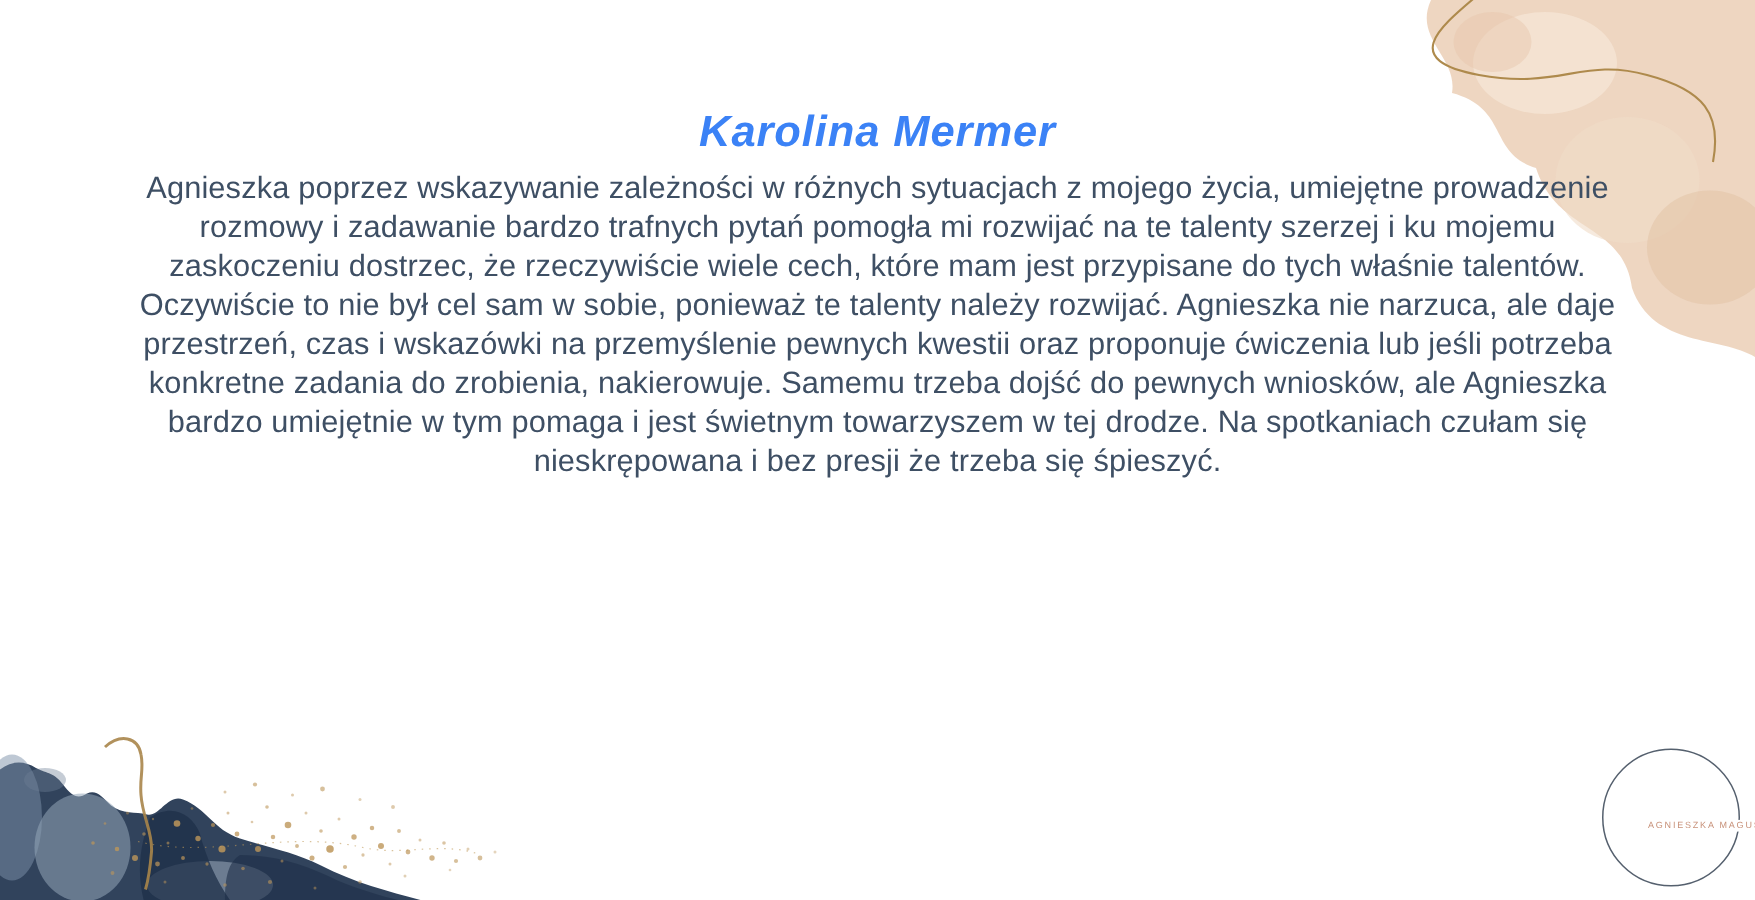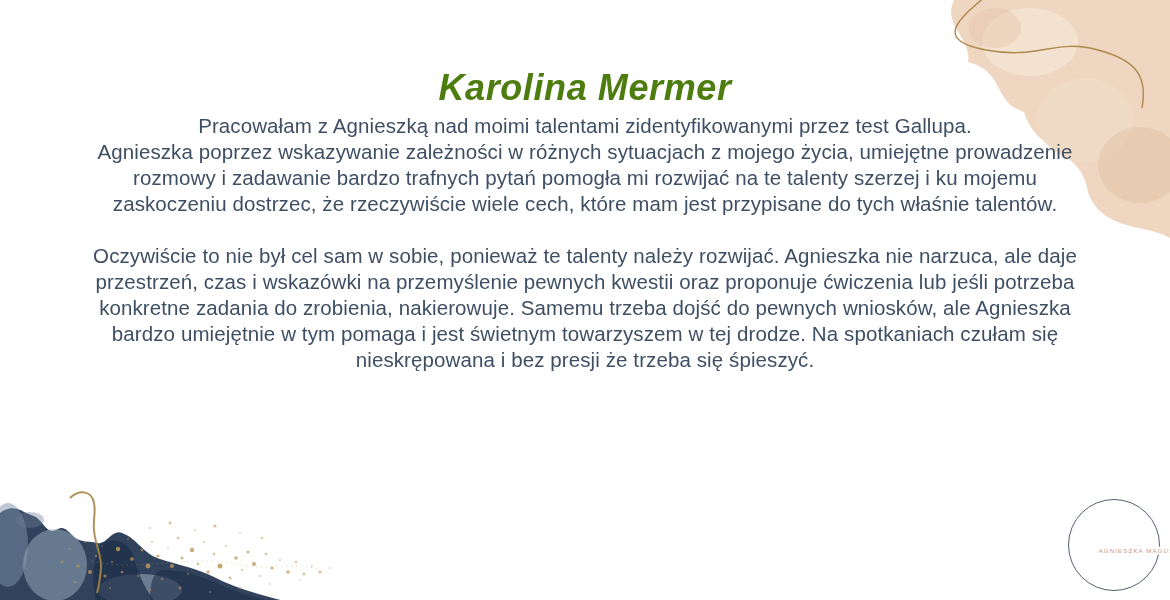--- a/index.html
+++ b/index.html
@@ -9,28 +9,28 @@
   }
   
   .deco-tr { position:absolute; top:0; right:0; z-index:0; pointer-events:none; }
   .deco-bl { position:absolute; bottom:0; left:0; z-index:1; pointer-events:none; }
   
   .content {
     position:absolute; top:70px; left:50%; transform:translateX(-50%);
     width:988px; text-align:center; z-index:2;
   }
   .title {
-    margin:0 0 7px 0; font-size:36px; line-height:36px;
-    font-style:italic; font-weight:bold; color:#4d7c0f; letter-spacing:.6px;
+    margin:0 0 7px 0; font-size:29px; line-height:36px;
+    font-style:italic; font-weight:bold; color:#3b82f6; letter-spacing:.6px;
   }
   .content p {
     margin:0; font-size:20.5px; line-height:26px;
     color:#3e4f64; letter-spacing:.1px;
   }
-  .content p.gap { margin-top:26px; }
+  .content p.gap { }
   
   .logo { position:absolute; left:1066px; top:497px; width:96px; height:96px; z-index:3; }
   .logo-circle { position:absolute; inset:2px; border:1.5px solid #55606e; border-radius:50%; }
   .monogram { position:absolute; top:4px; left:0; width:100%; height:46px; text-align:center; }
   .mono-m {
     font-family:"DejaVu Serif", serif; font-style:italic; font-size:33px;
     color:#d6a086; position:relative; top:3px;
   }
   .mono-a {
     font-family:"Liberation Sans", sans-serif; font-style:italic; font-weight:bold;
@@ -126,21 +126,20 @@
         <circle cx="210" cy="147" r="1" opacity=".5"></circle>
       <circle cx="75" cy="137" r="1.3" opacity=".6"></circle>
         <circle cx="240" cy="143" r="1.2" opacity=".5"></circle>
       <circle cx="270" cy="139" r="1" opacity=".45"></circle>
         <circle cx="300" cy="135" r=".9" opacity=".4"></circle>
     </g>
   </svg>
 
   <div class="content">
     <h1 class="title">Karolina Mermer</h1>
-    <p>Pracowałam z Agnieszką nad moimi talentami zidentyfikowanymi przez test Gallupa.</p>
     <p>Agnieszka poprzez wskazywanie zależności w różnych sytuacjach z mojego życia, umiejętne prowadzenie rozmowy i zadawanie bardzo trafnych pytań pomogła mi rozwijać na te talenty szerzej i ku mojemu zaskoczeniu dostrzec, że rzeczywiście wiele cech, które mam jest przypisane do tych właśnie talentów.</p>
     <p class="gap">Oczywiście to nie był cel sam w sobie, ponieważ te talenty należy rozwijać. Agnieszka nie narzuca, ale daje przestrzeń, czas i wskazówki na przemyślenie pewnych kwestii oraz proponuje ćwiczenia lub jeśli potrzeba konkretne zadania do zrobienia, nakierowuje. Samemu trzeba dojść do pewnych wniosków, ale Agnieszka bardzo umiejętnie w tym pomaga i jest świetnym towarzyszem w tej drodze. Na spotkaniach czułam się nieskrępowana i bez presji że trzeba się śpieszyć.</p>
   </div>
 
   <div class="logo">
     <div class="logo-circle"></div>
     <div class="logo-name-wrap">
       <span class="logo-name">AGNIESZKA MAGUSIAK</span>
     </div>
   </div>

